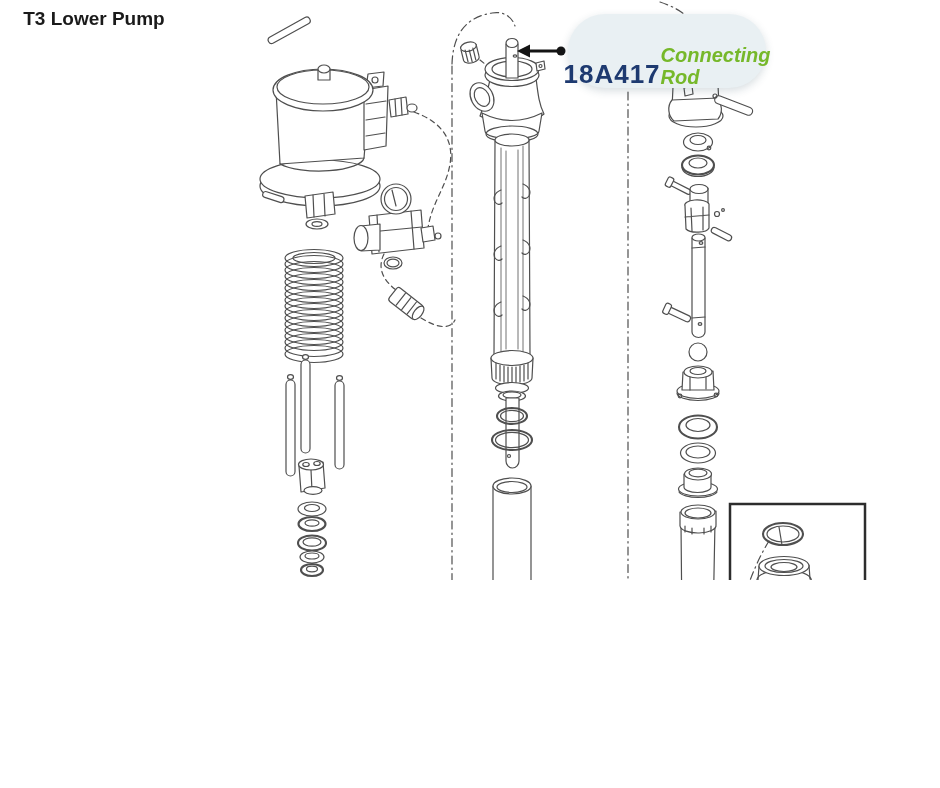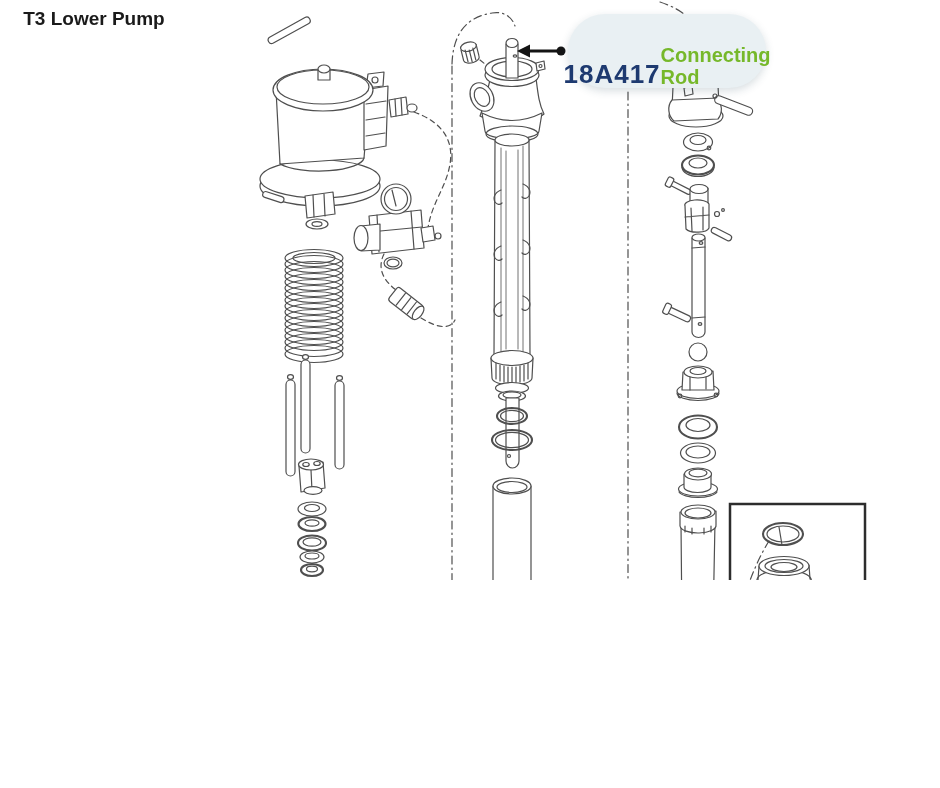--- a/index.html
+++ b/index.html
@@ -406,16 +406,16 @@
     <circle cx="549" cy="51" r="4.5" fill="#141414"></circle>
   </g>
 </svg>
 
   <div class="title" style="color: rgb(26, 26, 26);">
     <div>T3 Lower Pump</div>
   </div>
 
   <div class="callout" style="background: rgb(233, 240, 243);">
     <div class="pn" style="color: rgb(30, 58, 112);">18A417</div>
-    <div class="pname" style="color: rgb(118, 184, 42);">Connecting Rod</div>
+    <div class="pname" style="color: rgb(118, 184, 42); font-style: italic;">Connecting Rod</div>
   </div>
 
 </div>
 
 </body></html>

